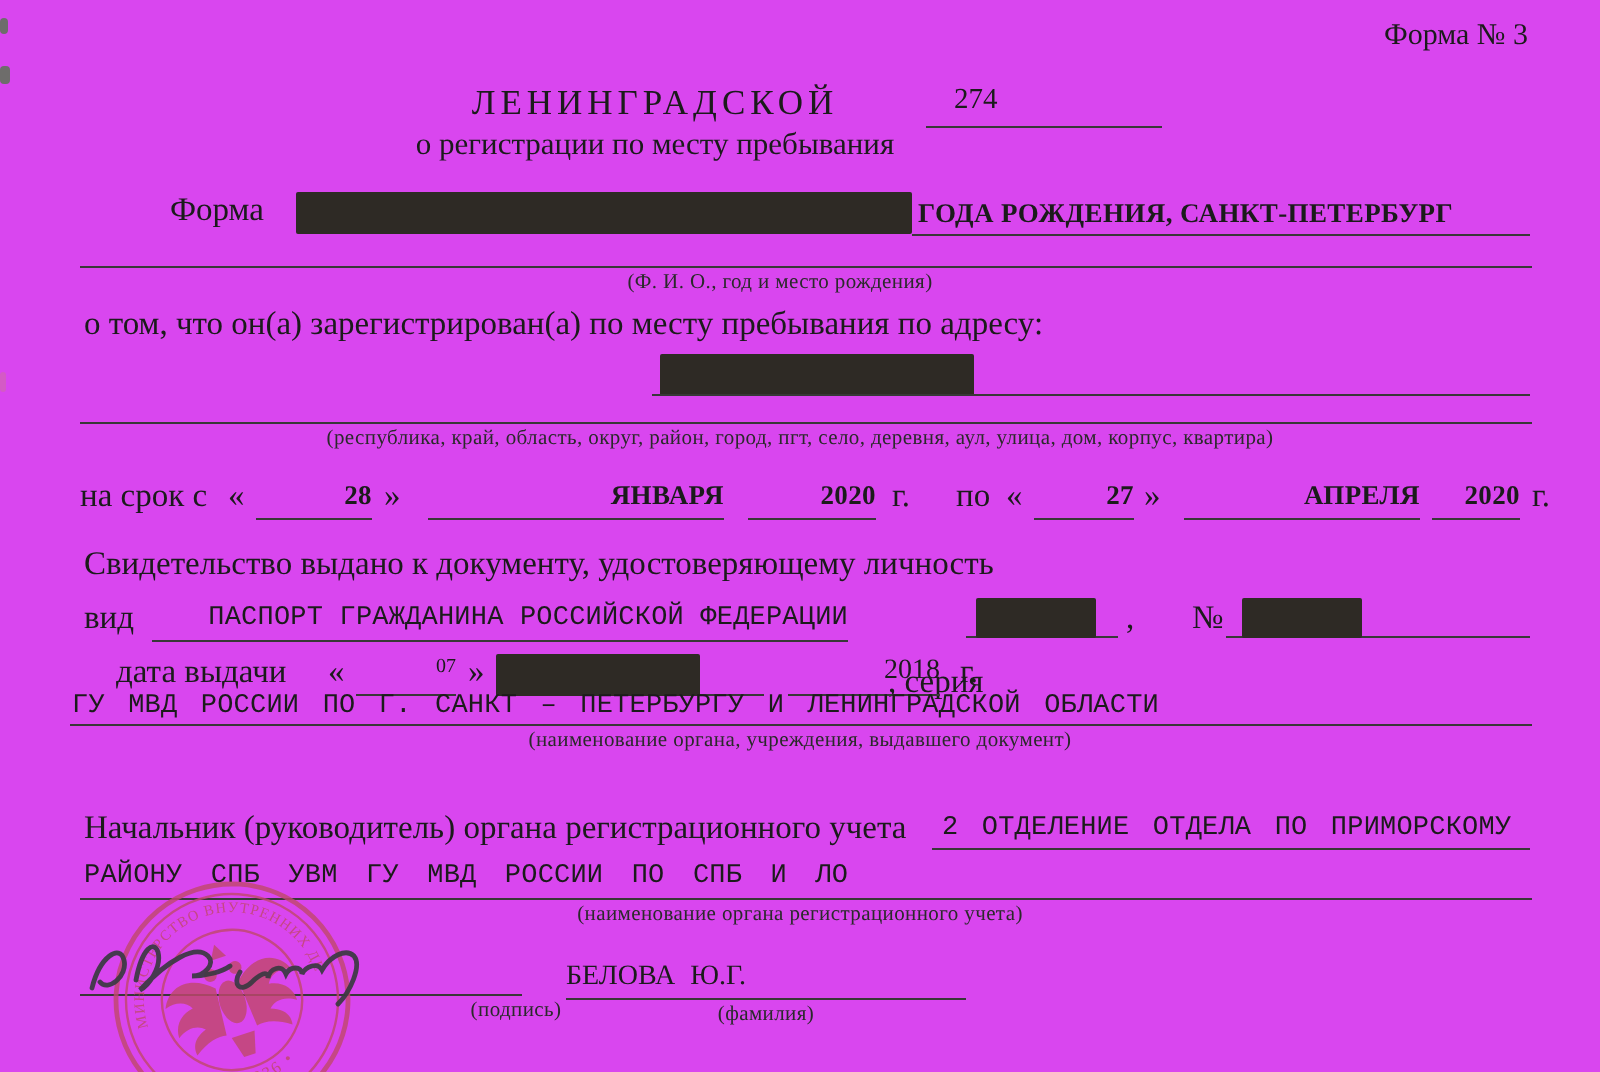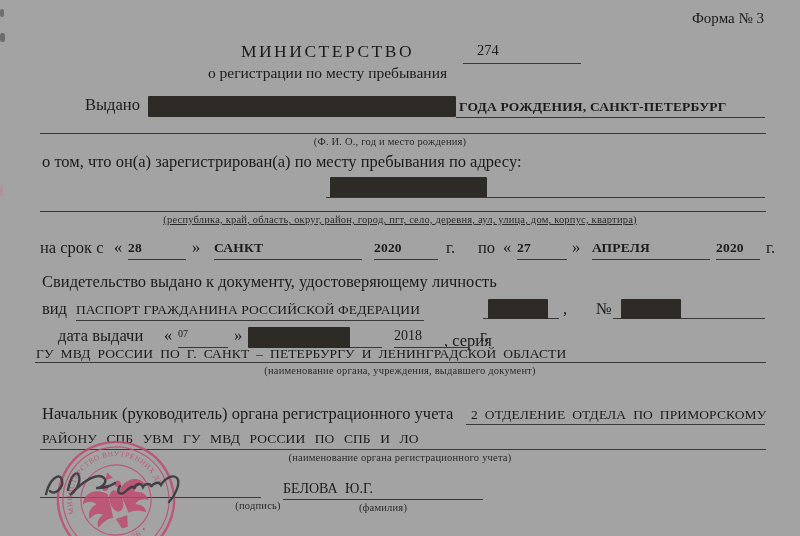--- a/index.html
+++ b/index.html
@@ -1,72 +1,72 @@
 <!DOCTYPE html>
 <html><head>
 <meta charset="utf-8">
 <style>
   html,body{margin:0;padding:0;background:#e9e8e6;}
   .page{
     position:relative; width:800px; height:536px; overflow:hidden;
-    background:#a3a3a3; color:#1b1b1b;
+    background:#d946ef; color:#1b1b1b;
     font-family:"Liberation Serif","DejaVu Serif",serif;
   }
   .abs{position:absolute;}
   .cap{font-size:10.5px; color:#2a2a2a; text-align:center; letter-spacing:0.2px;}
   .rule{position:absolute; border-top:1.5px solid #383838; height:0;}
   .redact{position:absolute; background:#2e2a25; border-radius:1px;}
   .body-text{font-size:16.5px;}
-  .filled{font-size:13.5px; letter-spacing:0.1px;}
+  .filled{font-size:13.5px; letter-spacing:0.1px;font-family:Liberation Mono, monospace;}
   .filled-b{font-size:13.5px; font-weight:bold; letter-spacing:0.2px;}
-  .ufield{position:absolute; border-bottom:1.5px solid #383838; text-align:left;}
+  .ufield{position:absolute; border-bottom:1.5px solid #383838; text-align:right;}
   .title{font-size:17.5px; letter-spacing:2.5px; text-align:center;}
   .subtitle{font-size:15.5px; text-align:center;}
   .ws3{word-spacing:3.5px;}
   .ws5{word-spacing:6px;}
   .edge-mark{position:absolute; background:#6e6d6b; border-radius:2px;}
   svg text{font-family:"Liberation Serif","DejaVu Serif",serif;}
 </style>
 </head>
 <body>
 
 <div class="page">
 
   <div class="edge-mark" style="left:0;top:9px;width:4px;height:8px;"></div>
   <div class="edge-mark" style="left:0;top:33px;width:5px;height:9px;"></div>
   <div class="edge-mark" style="left:0;top:186px;width:3px;height:10px;opacity:.4;background:#c78;"></div>
 
   <div class="abs" style="top:10px;right:36px;font-size:15px;">Форма № 3</div>
 
-  <div class="abs title" style="top:41px;left:160px;width:335px;">МИНИСТЕРСТВО</div>
+  <div class="abs title" style="top:41px;left:160px;width:335px;">ЛЕНИНГРАДСКОЙ</div>
   <div class="abs" style="top:42px;left:463px;width:104px;border-bottom:1.5px solid #383838;height:21px;font-size:14.5px;padding-left:14px;">
     <span>274</span>
   </div>
   <div class="abs subtitle" style="top:64px;left:160px;width:335px;">о регистрации по месту пребывания</div>
 
-  <div class="abs body-text" style="top:95px;left:85px;">Выдано</div>
+  <div class="abs body-text" style="top:95px;left:85px;">Форма</div>
   <div class="redact" style="left:148px;top:96px;width:308px;height:21px;"></div>
   <div class="abs filled-b" style="top:99px;left:459px;">ГОДА РОЖДЕНИЯ, САНКТ-ПЕТЕРБУРГ</div>
   <div class="rule" style="left:456px;top:117px;width:309px;"></div>
   <div class="rule" style="left:40px;top:133px;width:726px;"></div>
   <div class="abs cap" style="top:136px;left:250px;width:280px;">(Ф. И. О., год и место рождения)</div>
 
   <div class="abs body-text" style="top:152px;left:42px;">о том, что он(а) зарегистрирован(а) по месту пребывания по адресу:</div>
 
   <div class="redact" style="left:330px;top:177px;width:157px;height:21px;"></div>
   <div class="rule" style="left:326px;top:197px;width:439px;"></div>
   <div class="rule" style="left:40px;top:211px;width:726px;"></div>
-  <div class="abs cap" style="top:214px;left:100px;width:600px;text-decoration:underline;">(республика, край, область, округ, район, город, пгт, село, деревня, аул, улица, дом, корпус, квартира)</div>
+  <div class="abs cap" style="top:214px;left:100px;width:600px;">(республика, край, область, округ, район, город, пгт, село, деревня, аул, улица, дом, корпус, квартира)</div>
 
   <div class="abs" style="top:238px;left:0;width:800px;height:22px;">
     <span class="abs body-text" style="left:40px;">на срок с</span>
     <span class="abs body-text" style="left:114px;">«</span>
     <span class="ufield filled-b" style="left:128px;top:2px;width:58px;height:19px;">28</span>
     <span class="abs body-text" style="left:192px;">»</span>
-    <span class="ufield filled-b" style="left:214px;top:2px;width:148px;height:19px;">САНКТ</span>
+    <span class="ufield filled-b" style="left:214px;top:2px;width:148px;height:19px;">ЯНВАРЯ</span>
     <span class="ufield filled-b" style="left:374px;top:2px;width:64px;height:19px;">2020</span>
     <span class="abs body-text" style="left:446px;">г.</span>
     <span class="abs body-text" style="left:478px;">по</span>
     <span class="abs body-text" style="left:503px;">«</span>
     <span class="ufield filled-b" style="left:517px;top:2px;width:50px;height:19px;">27</span>
     <span class="abs body-text" style="left:572px;">»</span>
     <span class="ufield filled-b" style="left:592px;top:2px;width:118px;height:19px;">АПРЕЛЯ</span>
     <span class="ufield filled-b" style="left:716px;top:2px;width:44px;height:19px;">2020</span>
     <span class="abs body-text" style="left:766px;">г.</span>
   </div>

